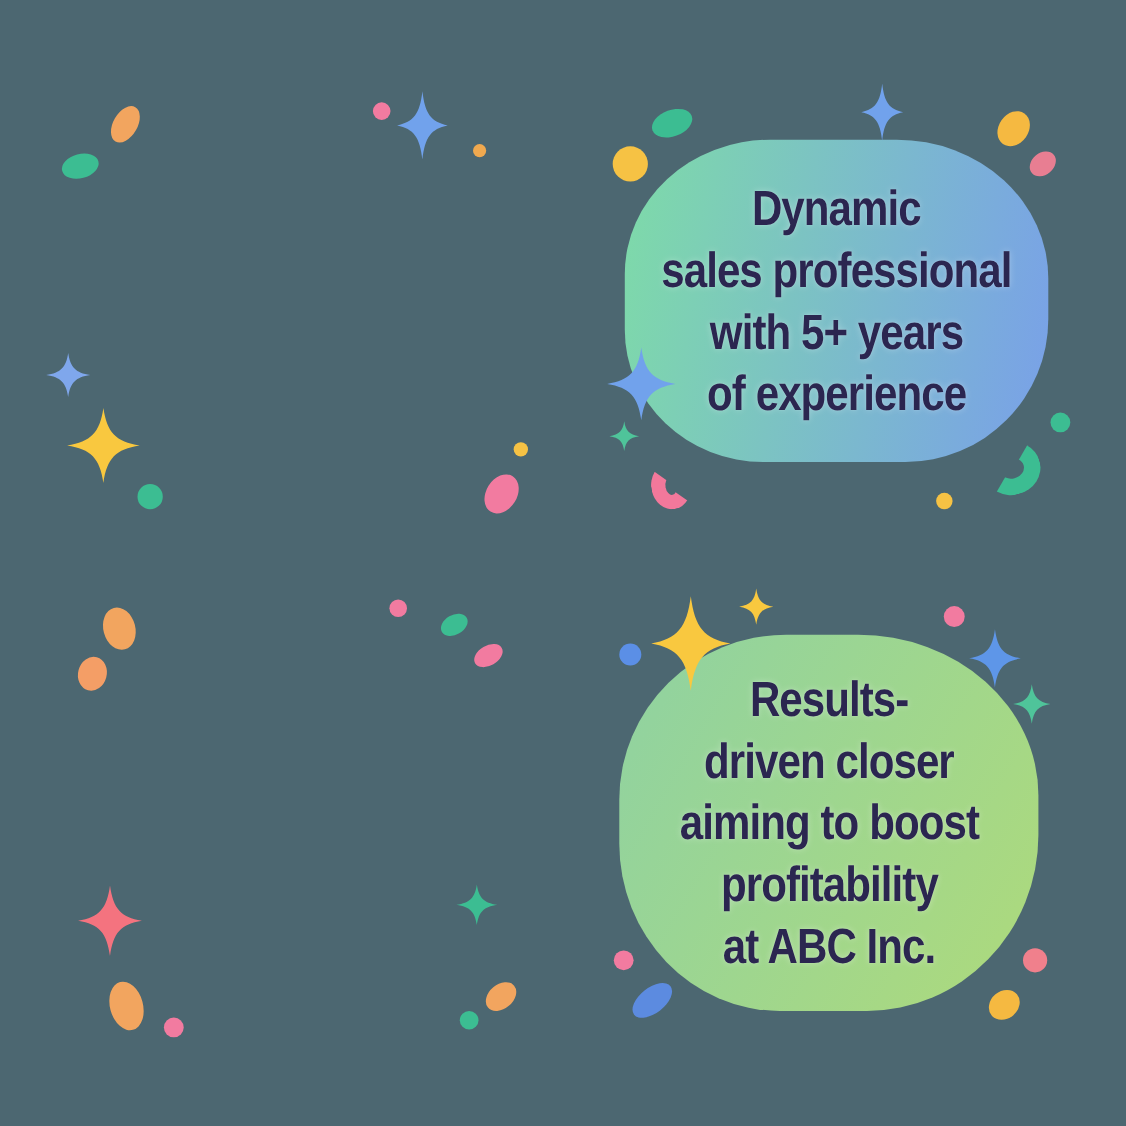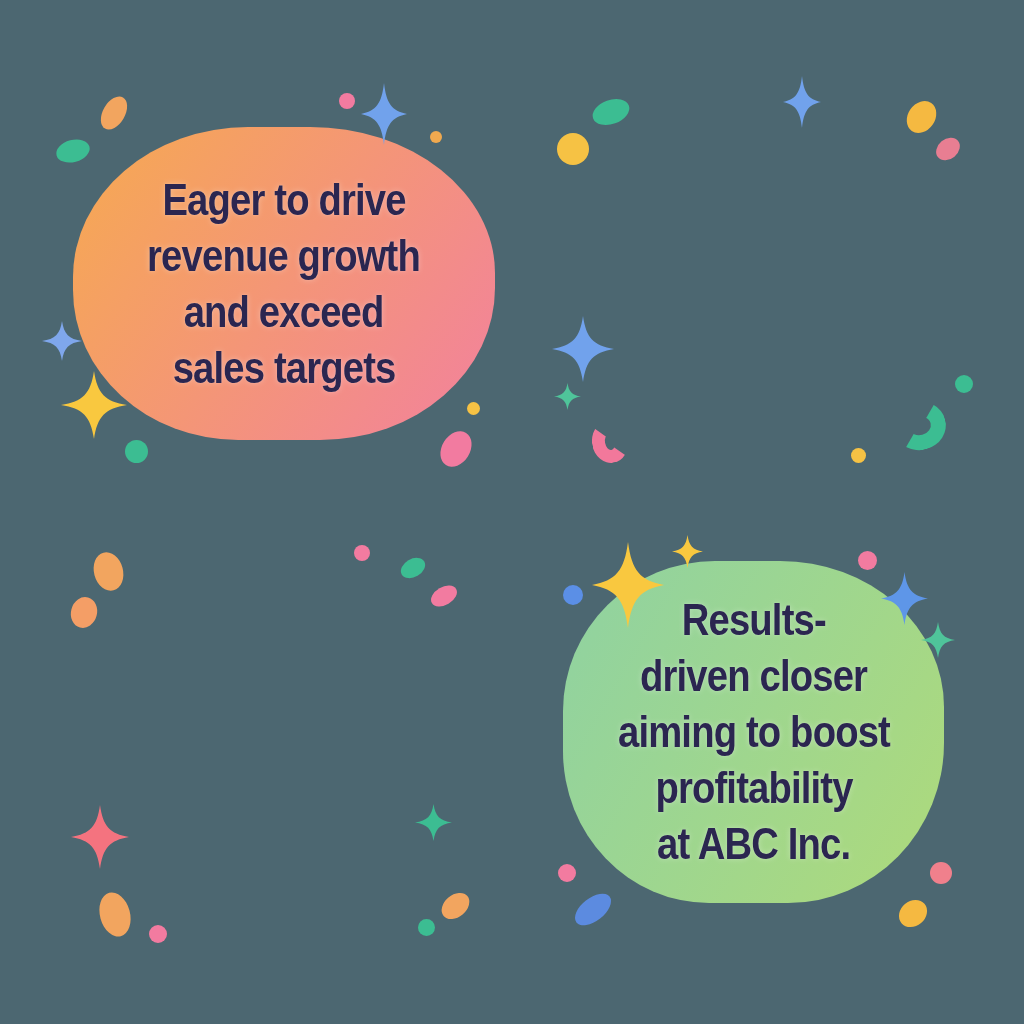--- a/index.html
+++ b/index.html
@@ -32,38 +32,38 @@
     transform-origin: 50% 50%;
     text-shadow: 0 0 1px rgba(255,255,255,0.45), 0 0 7px rgba(255,255,255,0.3);
   }
 
   .card-1 { left: 73px;  top: 127px; width: 422px; height: 313px;
             border-radius: 175px 185px 175px 165px / 150px 146px 152px 150px; }
   .card-2 { left: 568px; top: 127px; width: 385px; height: 293px;
             border-radius: 132px 138px 130px 126px / 122px 126px 130px 120px; }
   .card-3 { left: 83px;  top: 578px; width: 380px; height: 336px;
             border-radius: 146px 152px 150px 142px / 145px 140px 150px 146px; }
-  .card-4 { left: 563px; top: 561px; width: 381px; height: 342px;
+  .card-4 { left: 563px; top: 577px; width: 381px; height: 342px;
             border-radius: 152px 164px 156px 146px / 150px 146px 160px 152px; }
 
   .deco { position: absolute; }
   .deco svg { display: block; width: 100%; height: 100%; overflow: visible; }
 </style>
 </head>
 <body>
 
 <div class="stage" style="background: rgb(76, 103, 113);">
 
-  <div class="card card-1" style="background: linear-gradient(125deg, rgb(246, 170, 80), rgb(242, 129, 158));">
-    <span class="line" style="color: rgb(43, 38, 80);">Eager to drive</span>
-    <span class="line" style="color: rgb(43, 38, 80);">revenue growth</span>
-    <span class="line" style="color: rgb(43, 38, 80);">and exceed</span>
-    <span class="line" style="color: rgb(43, 38, 80);">sales targets</span>
+
+  <div class="card card-2" style="background: linear-gradient(100deg, rgb(126, 219, 168), rgb(121, 160, 233));">
+    <span class="line" style="color: rgb(43, 38, 80);">Dynamic</span>
+    <span class="line" style="color: rgb(43, 38, 80);">sales professional</span>
+    <span class="line" style="color: rgb(43, 38, 80);">with 5+ years</span>
+    <span class="line" style="color: rgb(43, 38, 80);">of experience</span>
   </div>
-
 
 
   <div class="card card-4" style="background: linear-gradient(120deg, rgb(143, 210, 162), rgb(174, 218, 123));">
     <span class="line" style="color: rgb(43, 38, 80);">Results-</span>
     <span class="line" style="color: rgb(43, 38, 80);">driven closer</span>
     <span class="line" style="color: rgb(43, 38, 80);">aiming to boost</span>
     <span class="line" style="color: rgb(43, 38, 80);">profitability</span>
     <span class="line" style="color: rgb(43, 38, 80);">at ABC Inc.</span>
   </div>
 

